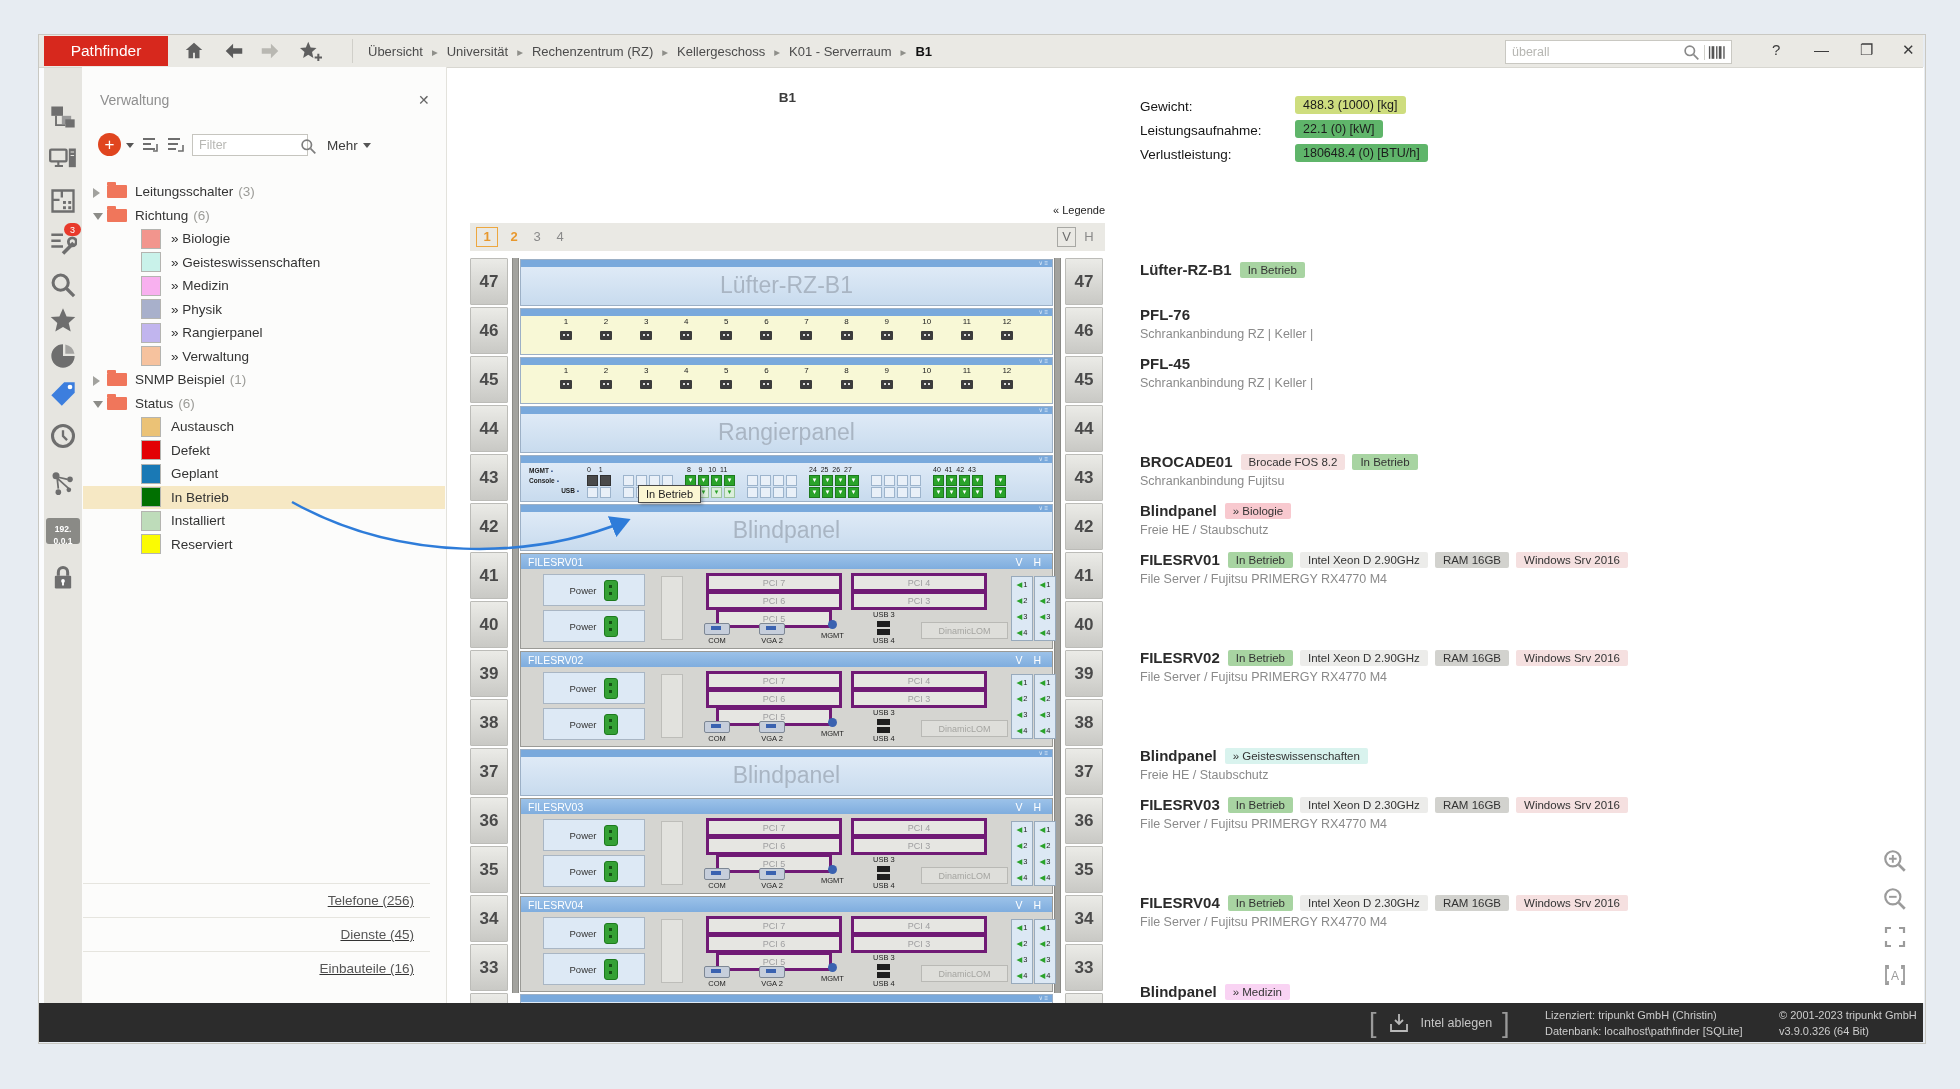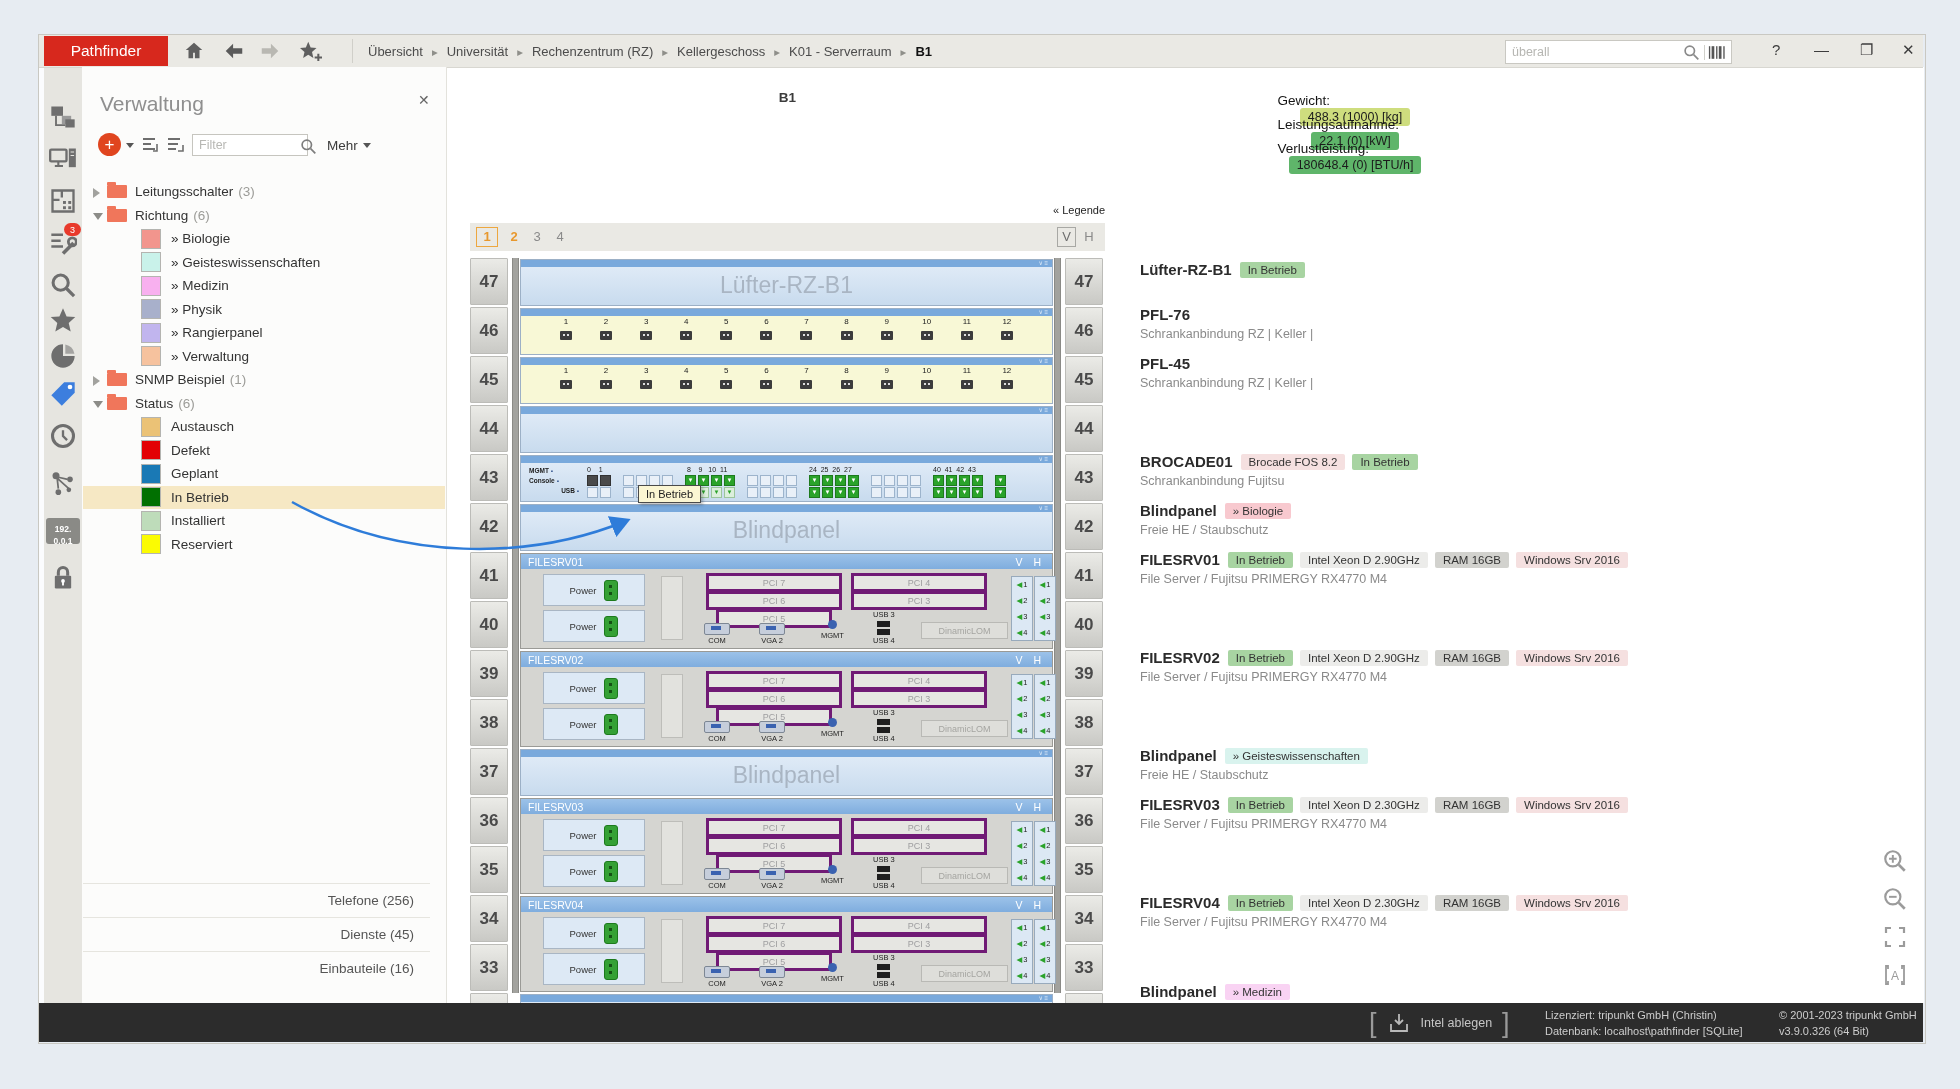--- a/index.html
+++ b/index.html
@@ -25,21 +25,21 @@
   .rail-white{left:39px;top:67px;width:5px;height:936px;background:#fbfcfe;z-index:4;}
   .rail{left:44px;top:67px;width:38px;height:936px;background:#e6e5e0;z-index:4;}
   .rail-ic{left:49px;width:28px;height:28px;z-index:6;cursor:pointer;}
   .badge-red{left:64px;top:223px;min-width:13px;height:13px;background:#e8392b;border-radius:7px;color:#fff;
     font-size:9px;display:flex;align-items:center;justify-content:center;padding:0 2px;z-index:7;}
   .ip-badge{left:46px;top:518px;width:34px;height:26px;background:#8a8a86;border-radius:3px;color:#fff;
     font-size:8.5px;font-weight:bold;line-height:12px;text-align:center;z-index:6;cursor:pointer;}
   
   .panel{left:82px;top:67px;width:364px;height:936px;background:#fcfcfb;border-right:1px solid #e3e2dc;z-index:5;}
   .panel-close{left:418px;top:92px;font-size:14px;color:#666;z-index:7;cursor:pointer;}
-  .panel-title{left:100px;top:92px;font-size:21px;color:#8f8f8f;z-index:6;}
+  .panel-title{left:100px;top:92px;font-size:14px;color:#8f8f8f;z-index:6;}
   .ptool{z-index:7;}
   .plus-btn{left:98px;top:133px;width:23px;height:23px;border-radius:50%;background:#e0451f;color:#fff;
     font-size:17px;display:flex;align-items:center;justify-content:center;cursor:pointer;}
   .caret{width:0;height:0;border-left:4px solid transparent;border-right:4px solid transparent;border-top:5px solid #555;}
   .filter-input{left:192px;top:134px;width:102px;height:20px;border:1px solid #c6c5bf;background:#fff;
     font-family:inherit;font-size:12.5px;color:#555;padding:0 6px;z-index:7;}
   .filter-input::placeholder{color:#b8b8b4;}
   .mehr{left:327px;top:138px;font-size:13.5px;color:#3c3c3c;z-index:7;display:flex;align-items:center;gap:5px;cursor:pointer;}
   .tree{left:83px;top:180px;width:362px;z-index:6;}
   .trow{height:23.5px;display:flex;align-items:center;font-size:13.5px;color:#333;cursor:pointer;position:relative;}
@@ -47,21 +47,21 @@
   .trow .arrow{width:10px;height:10px;margin-left:10px;flex:none;}
   .trow.c .arrow::before{content:"";display:block;margin-top:1px;width:0;height:0;
     border-top:5px solid transparent;border-bottom:5px solid transparent;border-left:7px solid #a2a29e;}
   .trow.e .arrow::before{content:"";display:block;margin-top:3px;width:0;height:0;
     border-left:5px solid transparent;border-right:5px solid transparent;border-top:7px solid #8c8c88;}
   .trow.folder .ticon{width:20px;height:13px;background:#f0765b;border-radius:1px;margin:0 8px 0 4px;position:relative;flex:none;}
   .trow.folder .ticon::before{content:"";position:absolute;top:-3px;left:0;width:9px;height:3px;background:#f0765b;border-radius:1px 1px 0 0;}
   .trow.swatch .arrow{visibility:hidden;width:44px;}
   .trow.swatch .ticon{width:18px;height:18px;border:1px solid #b4b4b0;margin:0 10px 0 4px;flex:none;}
   .tcount{color:#9c9c98;margin-left:5px;}
-  .accordion{left:83px;top:883px;width:347px;z-index:6;}
+  .accordion{left:83px;top:883px;width:347px;z-index:6;text-decoration:underline;}
   .acc-item{border-top:1px solid #e6e5df;text-align:right;font-size:13.5px;color:#555;
     padding:9px 16px 9px 0;cursor:pointer;}
   
   .main{left:446px;top:67px;width:1478px;height:936px;background:#fff;overflow:hidden;z-index:3;}
   .rack-title{left:24px;top:23px;width:635px;text-align:center;font-size:13.5px;font-weight:bold;color:#3c3c3c;}
   .legend-link{left:24px;top:137px;width:635px;text-align:right;font-size:11px;color:#222;cursor:pointer;}
   .tabbar{left:24px;top:156px;width:635px;height:28px;background:#eae9e4;display:flex;align-items:center;padding:0;}
   .tab{font-size:13px;color:#8a8a8a;margin-left:9px;min-width:14px;text-align:center;cursor:pointer;line-height:18px;}
   .tab.active{border:1px solid #eda73f;color:#e8982d;font-weight:bold;padding:0 3px;margin-left:6px;}
   .tab.alt{color:#e8982d;font-weight:bold;}
@@ -133,21 +133,21 @@
   .lom{position:absolute;left:400px;top:53px;width:85px;height:15px;background:#dededa;border:1px solid #b9b9b5;
     color:#a5a5a1;font-size:9px;display:flex;align-items:center;justify-content:center;}
   .nic{position:absolute;top:7px;width:20px;height:63px;background:#dce8f4;border:1px solid #98aabc;
     display:flex;flex-direction:column;justify-content:space-around;align-items:center;font-size:7.5px;color:#222;}
   .nic1{left:490px;} .nic2{left:513px;}
   .nicport b{color:#2aa32a;font-weight:normal;margin-right:1px;}
   .tooltip{left:192px;top:418px;background:#fbf6d3;border:1px solid #4a4a4a;font-size:11px;color:#222;
     padding:2px 7px;box-shadow:2px 2px 3px rgba(0,0,0,.25);z-index:20;}
   
   .stats{left:694px;top:26px;width:430px;}
-  .stat-row{display:flex;align-items:center;height:21px;margin-bottom:3px;font-size:13.5px;color:#151515;flex-direction:column;}
+  .stat-row{display:flex;align-items:flex-end;height:21px;margin-bottom:3px;font-size:13.5px;color:#151515;}
   .stat-label{width:155px;}
   .stat-badge{padding:2px 8px;border-radius:3px;font-size:12.5px;color:#1c1c1c;}
   .stat-badge.light{background:#cedd7e;} .stat-badge.dark{background:#5fb56a;}
   .entry{position:absolute;left:694px;width:640px;cursor:pointer;}
   .entry-top{display:flex;align-items:center;gap:8px;}
   .entry-name{font-size:15px;font-weight:bold;color:#2b2b2b;}
   .badge{font-size:11.5px;color:#333;padding:2px 8px;border-radius:2px;white-space:nowrap;}
   .badge.green{background:#a8d4a2;} .badge.rose{background:#f5e0e0;text-align:center;} .badge.pink{background:#f8c9cf;}
   .badge.cyan{background:#d9f3ee;} .badge.magenta{background:#f9d3f3;}
   .badge.lightgray{background:#ececea;} .badge.gray{background:#d2d2ce;}
@@ -670,20 +670,21 @@
               </span>
             </div>
 
         </div>
 
         <div class="device blind" style="top: 339px; height: 45px;">
           <div class="dev-head">
             
             
           </div>
+          <div class="blind-label">Rangierpanel</div>
 
         </div>
 
         <div class="device switch" style="top: 388px; height: 45px;">
           <div class="dev-head">
             
             
           </div>
 
           <div class="switchbody">

